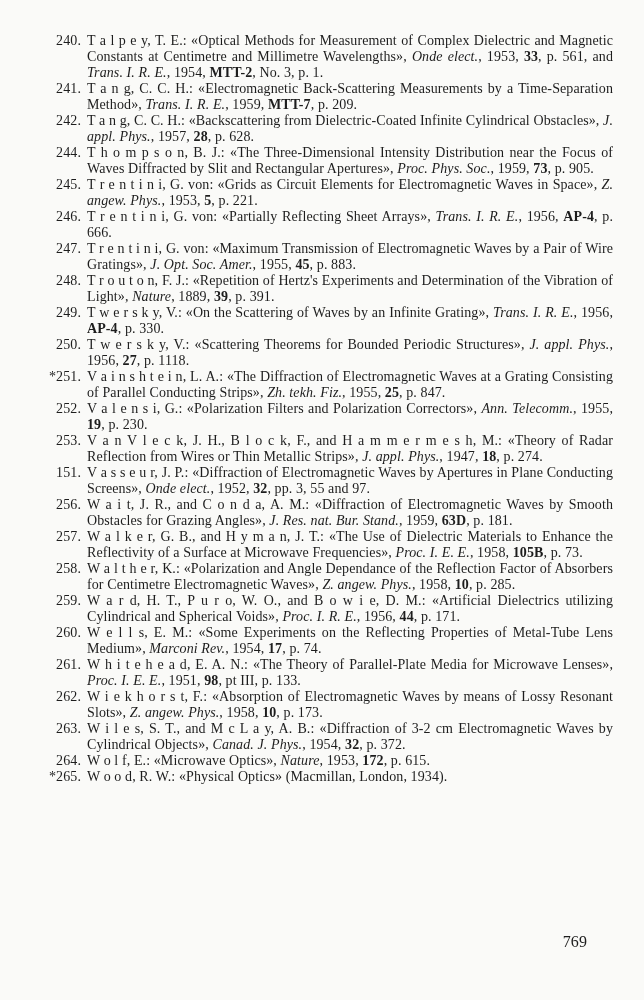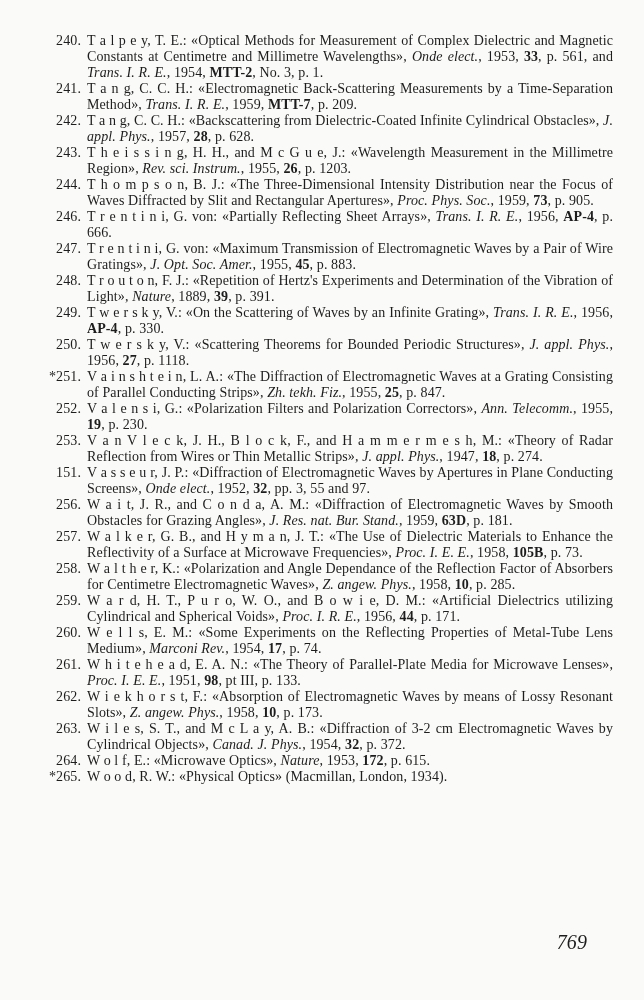--- a/index.html
+++ b/index.html
@@ -29,48 +29,47 @@
     text-align: right;
     padding-right: 6px;
     white-space: nowrap;
   }
   .body { flex: 1; text-align: justify; }
   .it { font-style: italic; }
   .bd { font-weight: bold; }
   .folio {
     position: absolute;
     top: 934px; right: 57px;
-    font-size: 20px;
-    font-style: italic;
+    font-size: 16px;
   }
 </style>
 </head>
 <body>
 
 <div class="page">
   <main class="refs" id="refs">
       <div class="ref">
         <span class="num">240.</span>
         <span class="body"><span>T a l p e y, T. E.: «Optical Methods for Measurement of Complex Dielectric and Magnetic Constants at Centimetre and Millimetre Wavelengths», </span><span class="it">Onde elect.</span><span>, 1953, </span><span class="bd">33</span><span>, p. 561, and </span><span class="it">Trans. I. R. E.</span><span>, 1954, </span><span class="bd">MTT-2</span><span>, No. 3, p. 1.</span></span>
       </div>
       <div class="ref">
         <span class="num">241.</span>
         <span class="body"><span>T a n g, C. C. H.: «Electromagnetic Back-Scattering Measurements by a Time-Separation Method», </span><span class="it">Trans. I. R. E.</span><span>, 1959, </span><span class="bd">MTT-7</span><span>, p. 209.</span></span>
       </div>
       <div class="ref">
         <span class="num">242.</span>
         <span class="body"><span>T a n g, C. C. H.: «Backscattering from Dielectric-Coated Infinite Cylindrical Obstacles», </span><span class="it">J. appl. Phys.</span><span>, 1957, </span><span class="bd">28</span><span>, p. 628.</span></span>
       </div>
       <div class="ref">
-        <span class="num">243.</span>
-        <span class="body"><span>T h e i s s i n g, H. H., and M c G u e, J.: «Wavelength Measurement in the Millimetre Region», </span><span class="it">Rev. sci. Instrum.</span><span>, 1955, </span><span class="bd">26</span><span>, p. 1203.</span></span>
+        <span class="num">244.</span>
+        <span class="body"><span>T h o m p s o n, B. J.: «The Three-Dimensional Intensity Distribution near the Focus of Waves Diffracted by Slit and Rectangular Apertures», </span><span class="it">Proc. Phys. Soc.</span><span>, 1959, </span><span class="bd">73</span><span>, p. 905.</span></span>
       </div>
       <div class="ref">
-        <span class="num">244.</span>
-        <span class="body"><span>T h o m p s o n, B. J.: «The Three-Dimensional Intensity Distribution near the Focus of Waves Diffracted by Slit and Rectangular Apertures», </span><span class="it">Proc. Phys. Soc.</span><span>, 1959, </span><span class="bd">73</span><span>, p. 905.</span></span>
+        <span class="num">245.</span>
+        <span class="body"><span>T r e n t i n i, G. von: «Grids as Circuit Elements for Electromagnetic Waves in Space», </span><span class="it">Z. angew. Phys.</span><span>, 1953, </span><span class="bd">5</span><span>, p. 221.</span></span>
       </div>
       <div class="ref">
         <span class="num">246.</span>
         <span class="body"><span>T r e n t i n i, G. von: «Partially Reflecting Sheet Arrays», </span><span class="it">Trans. I. R. E.</span><span>, 1956, </span><span class="bd">AP-4</span><span>, p. 666.</span></span>
       </div>
       <div class="ref">
         <span class="num">247.</span>
         <span class="body"><span>T r e n t i n i, G. von: «Maximum Transmission of Electromagnetic Waves by a Pair of Wire Gratings», </span><span class="it">J. Opt. Soc. Amer.</span><span>, 1955, </span><span class="bd">45</span><span>, p. 883.</span></span>
       </div>
       <div class="ref">

